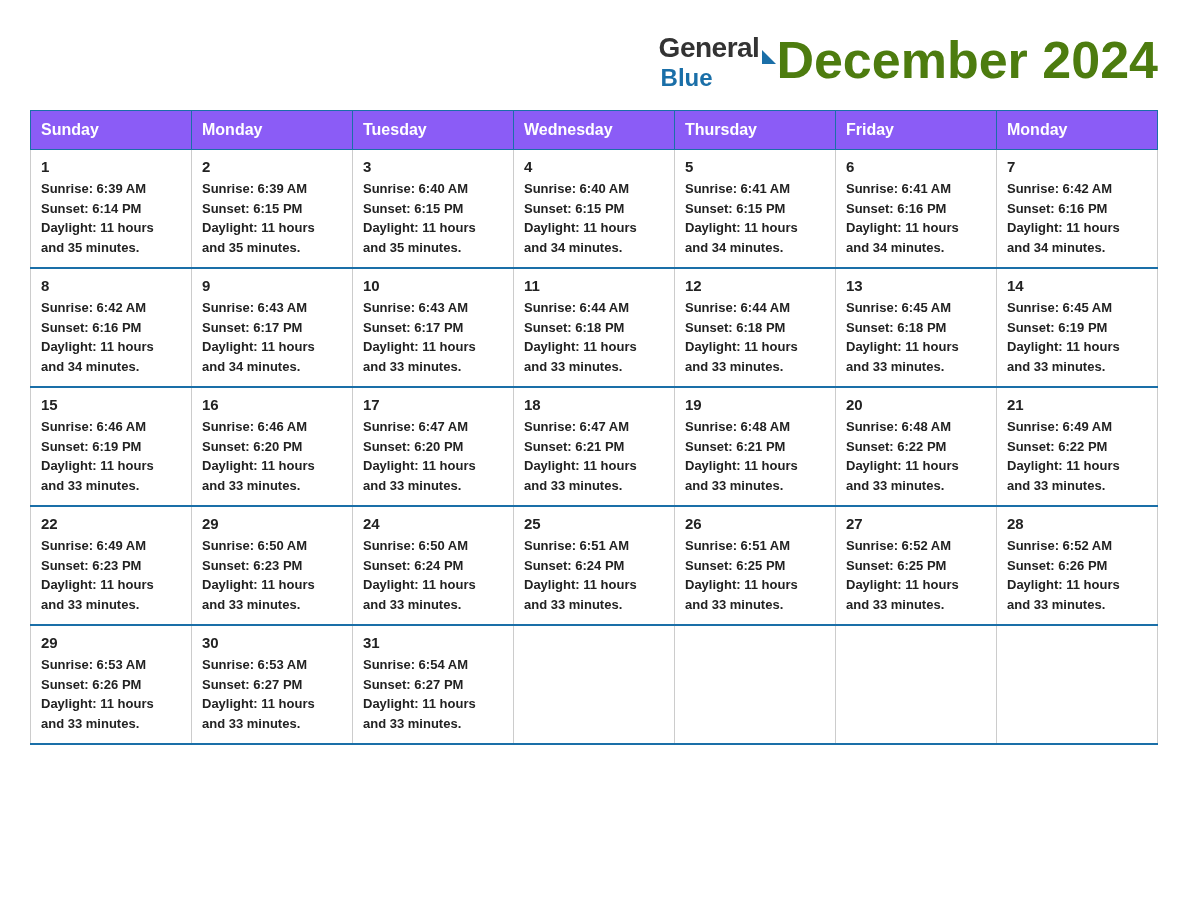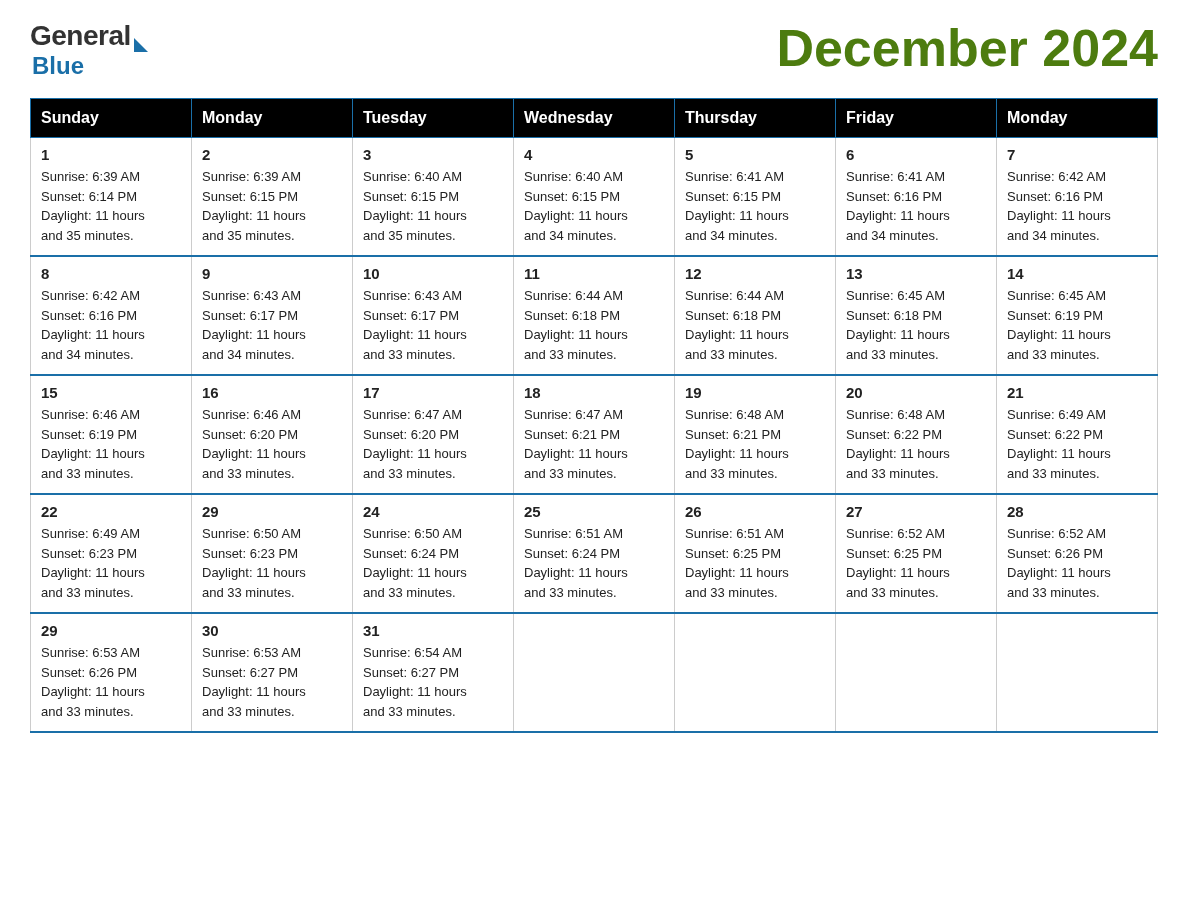--- a/index.html
+++ b/index.html
@@ -5,23 +5,24 @@
     * { box-sizing: border-box; margin: 0; padding: 0; }
     body {
       font-family: Arial, sans-serif;
       background: #fff;
       padding: 20px 30px;
       width: 1188px;
       min-height: 918px;
     }
     .header {
       display: flex;
-      justify-content: space-between;
+      justify-content: flex-end;
       align-items: flex-start;
       margin-bottom: 18px;
+      margin-top: 12px;
     }
     .logo {
       display: flex;
       flex-direction: column;
       align-items: flex-start;
     }
     .logo-general {
       font-size: 28px;
       font-weight: bold;
       color: #333;
@@ -55,21 +56,21 @@
       font-size: 22px;
       color: #444;
       margin-top: 4px;
     }
     .calendar {
       width: 100%;
       border-collapse: collapse;
       border: 1px solid #aaa;
     }
     .calendar th {
-      background-color: #000000;
+      background-color: #8b5cf6;
       color: #fff;
       font-size: 16px;
       font-weight: bold;
       padding: 10px 10px;
       text-align: left;
       border: 1px solid #1a6fa8;
     }
     .calendar td {
       vertical-align: top;
       padding: 8px 10px 10px 10px;
@@ -83,20 +84,21 @@
     .calendar td .day-num {
       font-size: 15px;
       font-weight: bold;
       display: block;
       margin-bottom: 4px;
     }
     .calendar td .day-info {
       font-size: 13px;
       line-height: 1.5;
       color: #222;
+      font-weight: bold;
     }
     .calendar tr.week-row td {
       border-bottom: 2px solid #1a6fa8;
     }
     .calendar td.empty {
       background: #fff;
     }
     .logo-line {
       display: flex;
       align-items: flex-end;

